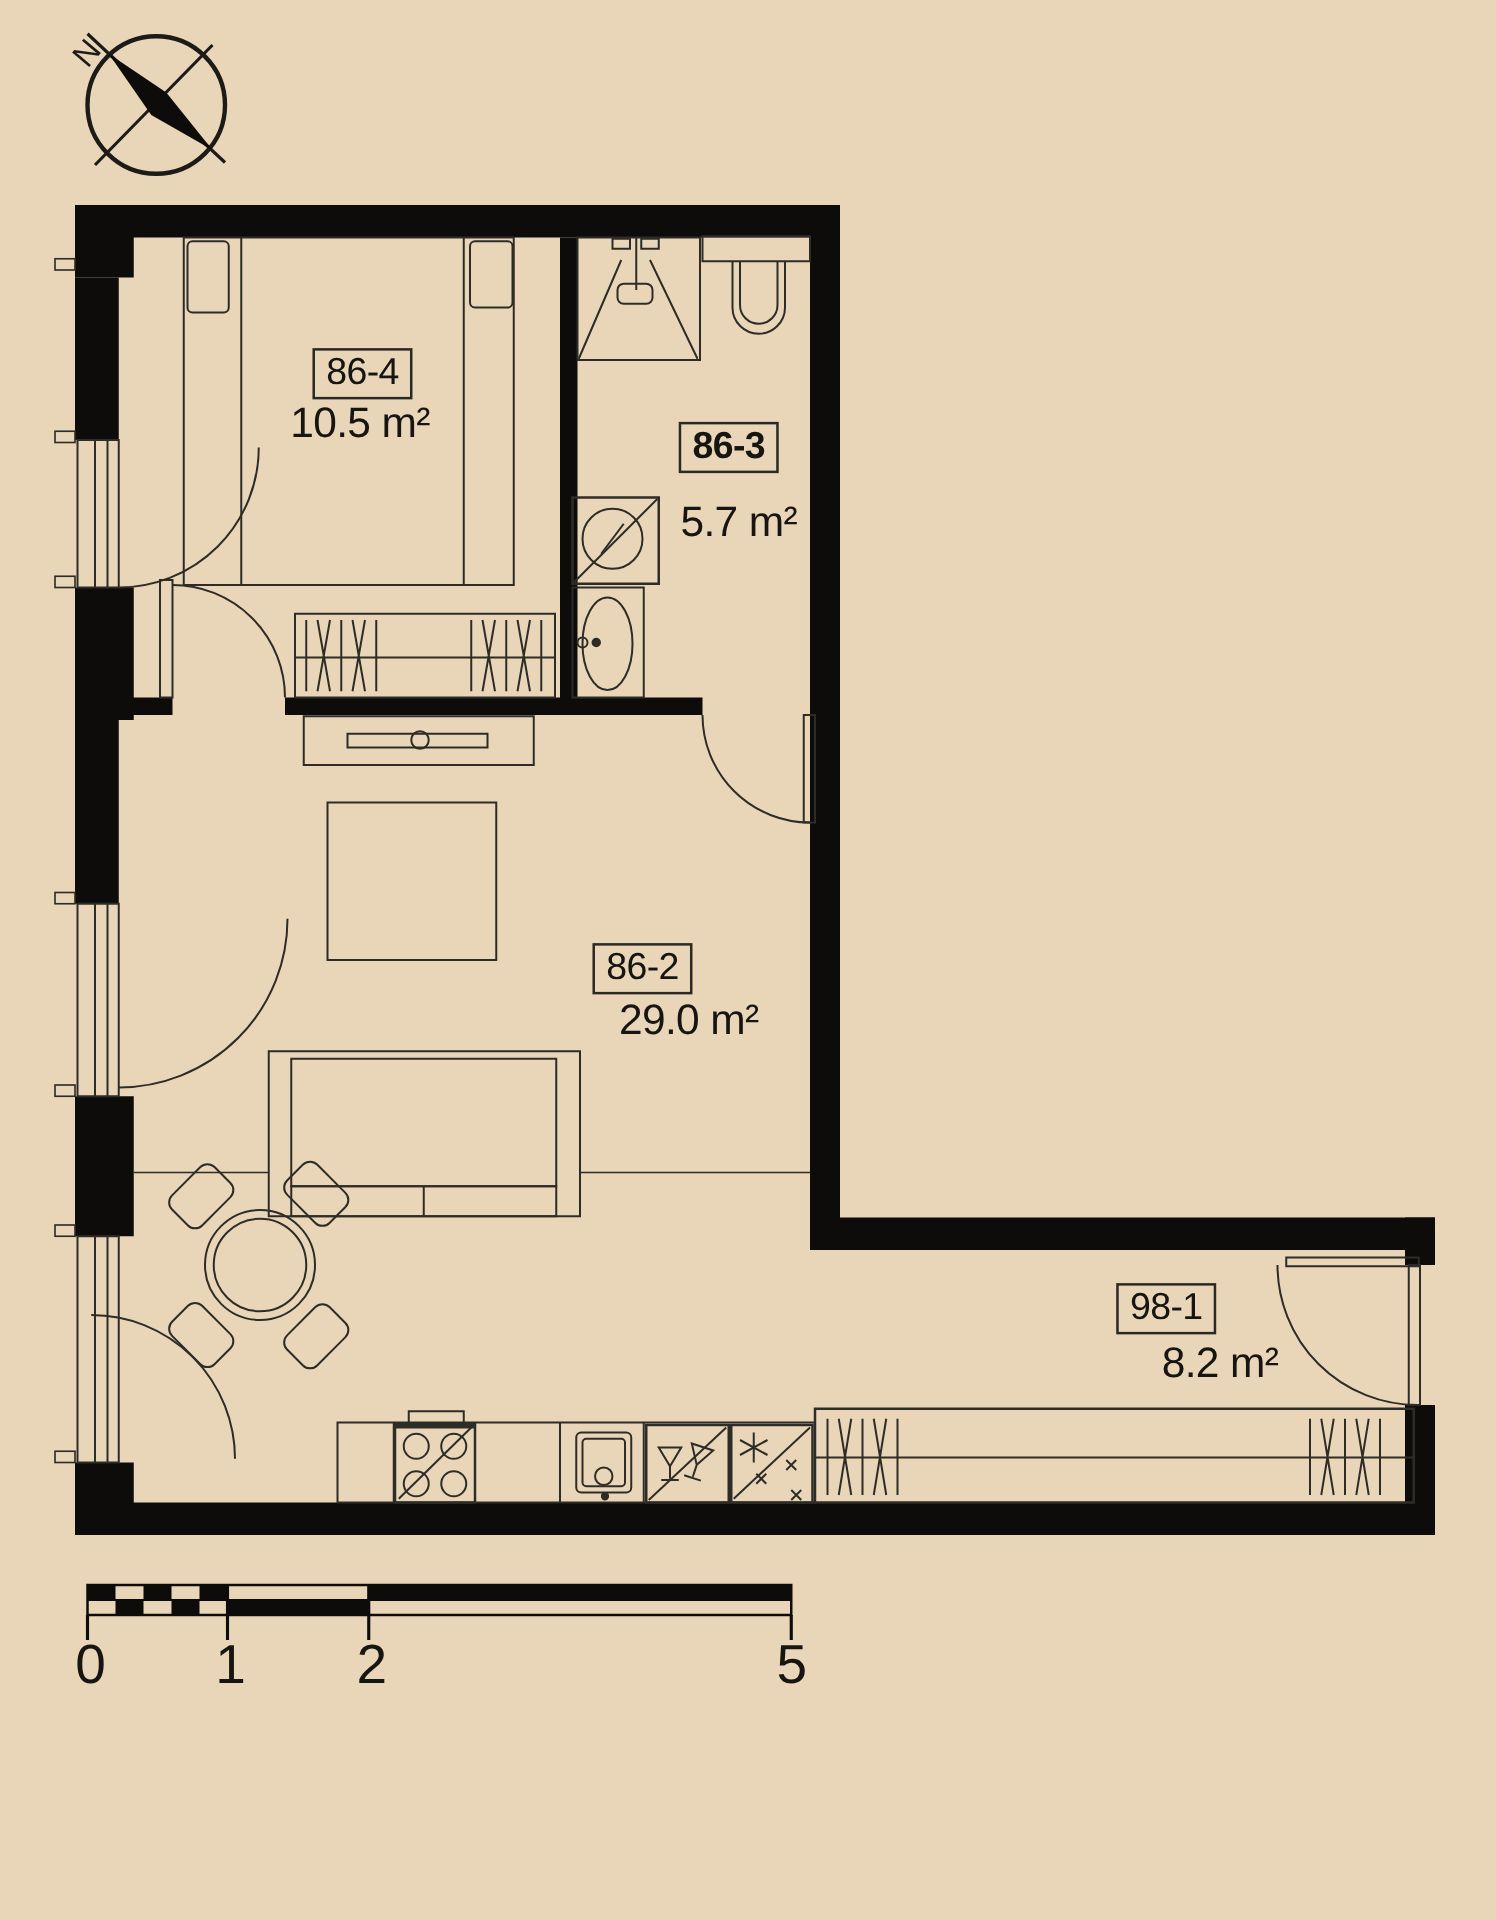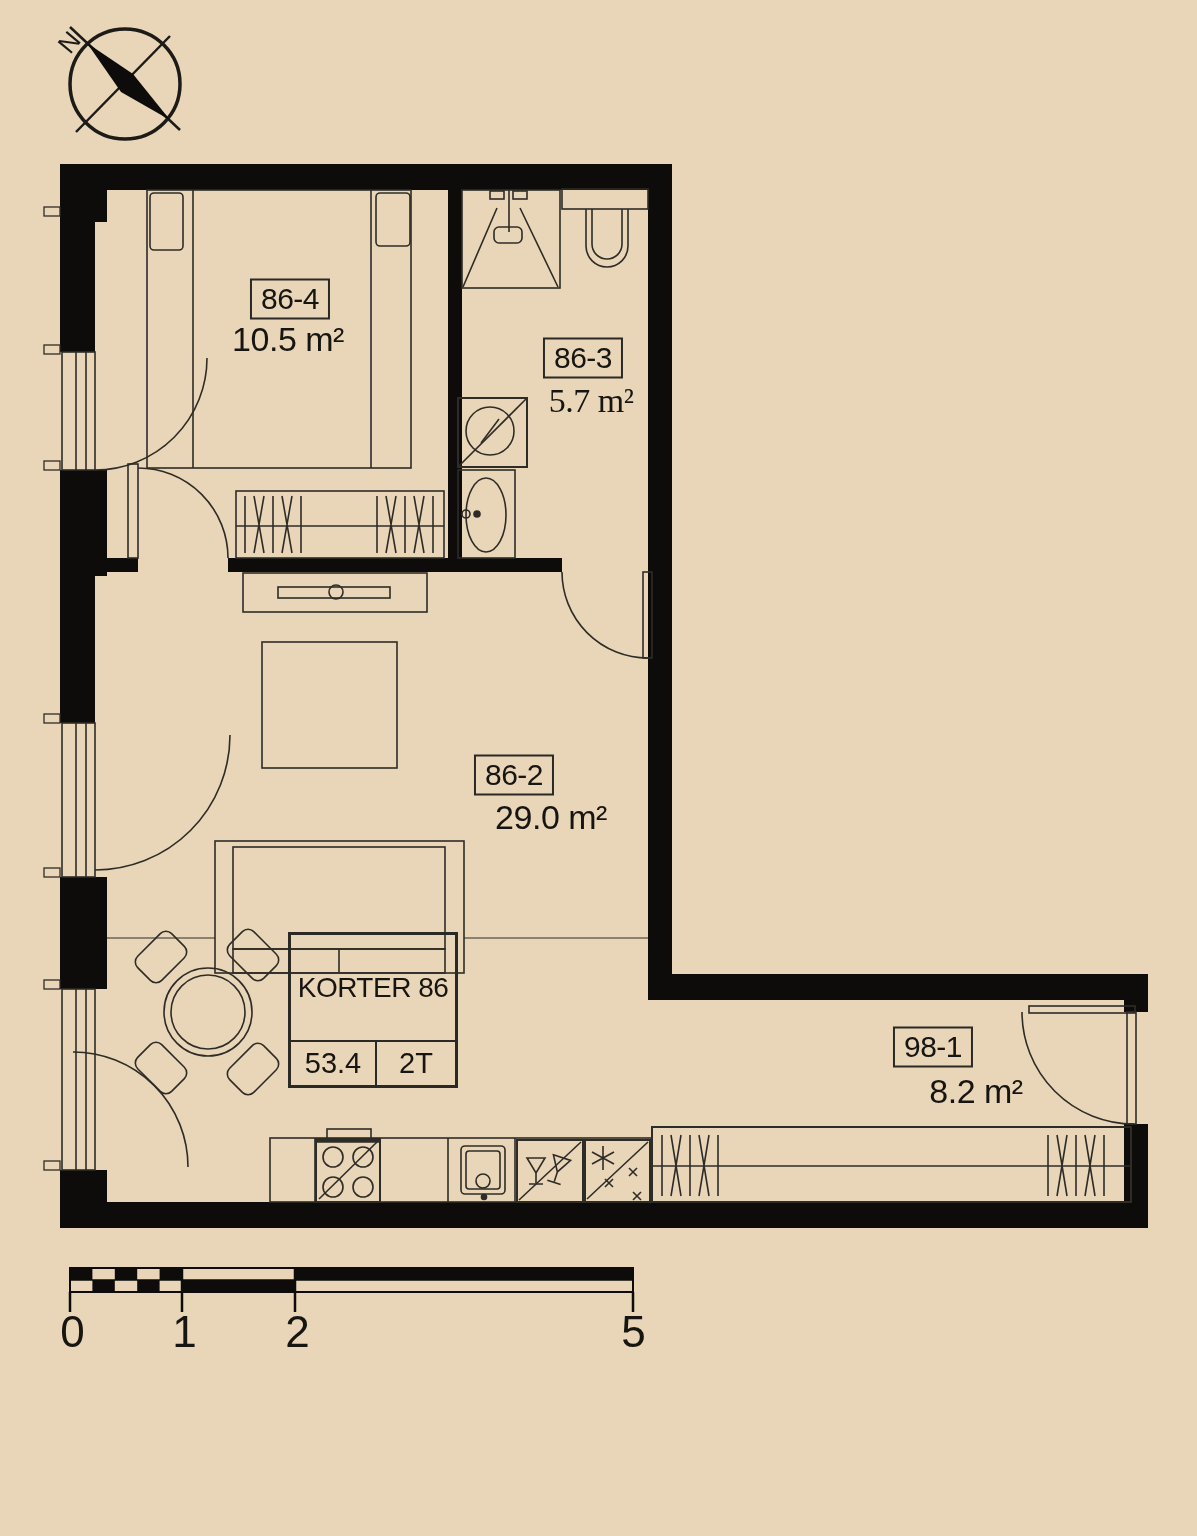--- a/index.html
+++ b/index.html
@@ -179,34 +179,27 @@
     </g>
     <rect x="70" y="1268" width="563" height="24" fill="none" stroke="#0d0c0a" stroke-width="2"></rect>
     <path d="M70,1280 H633" stroke="#0d0c0a" stroke-width="1.5" fill="none"></path>
     <path d="M70,1292 V1312 M182,1268 V1312 M295,1268 V1312 M633,1292 V1312" stroke="#0d0c0a" stroke-width="2.5" fill="none"></path>
   </g>
 </svg>
 
   <div class="room-label" style="left:290px;top:299px;">86-4</div>
   <div class="room-area" style="left:288px;top:339px;">10.5 m²</div>
 
-  <div class="room-label" style="left:583px;top:358px;">86-3</div>
-  <div class="room-area" style="left:591px;top:401px;font-family:Liberation Serif, serif;">5.7 m²</div>
+  <div class="room-label" style="left:583px;top:358px;font-weight:bold;">86-3</div>
+  <div class="room-area" style="left:591px;top:418px;">5.7 m²</div>
 
   <div class="room-label" style="left:514px;top:775px;">86-2</div>
   <div class="room-area" style="left:551px;top:817px;">29.0 m²</div>
 
   <div class="room-label" style="left:933px;top:1047px;">98-1</div>
   <div class="room-area" style="left:944px;top:1091px;margin-left:32px;">8.2 m²</div>
 
-  <div class="korter-box">
-    <div class="korter-title">KORTER 86</div>
-    <div class="korter-row">
-      <div class="korter-cell left">53.4</div>
-      <div class="korter-cell right">2T</div>
-    </div>
-  </div>
 
   <div class="scale-num" style="left:72px;top:1332px;">0</div>
   <div class="scale-num" style="left:184px;top:1332px;">1</div>
   <div class="scale-num" style="left:297px;top:1332px;">2</div>
   <div class="scale-num" style="left:633px;top:1332px;">5</div>
 </div>
 
 </body></html>

